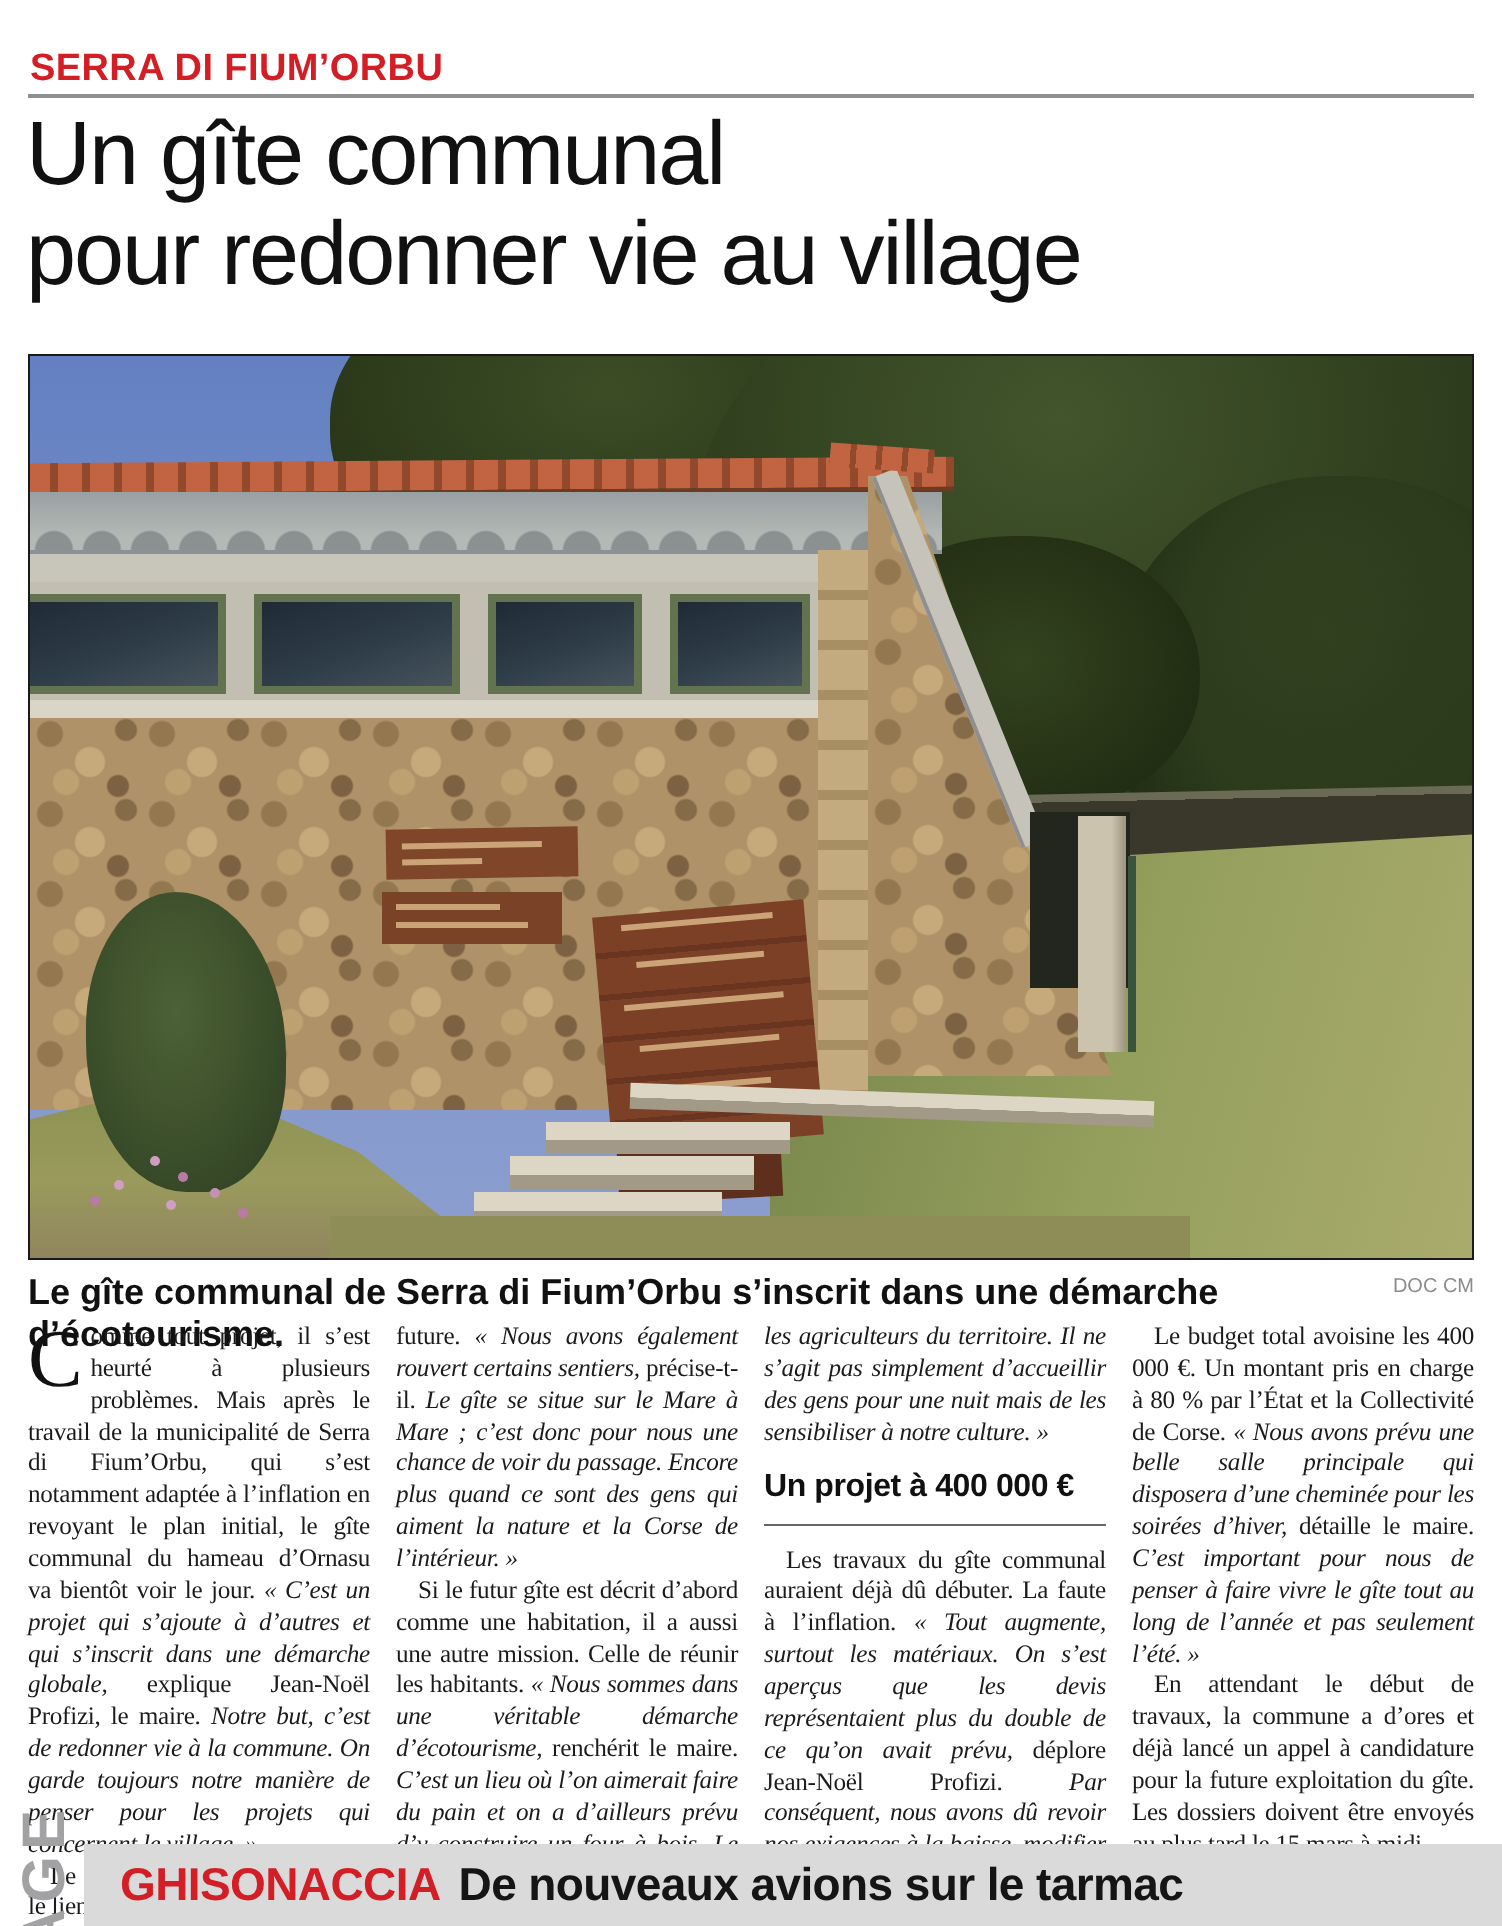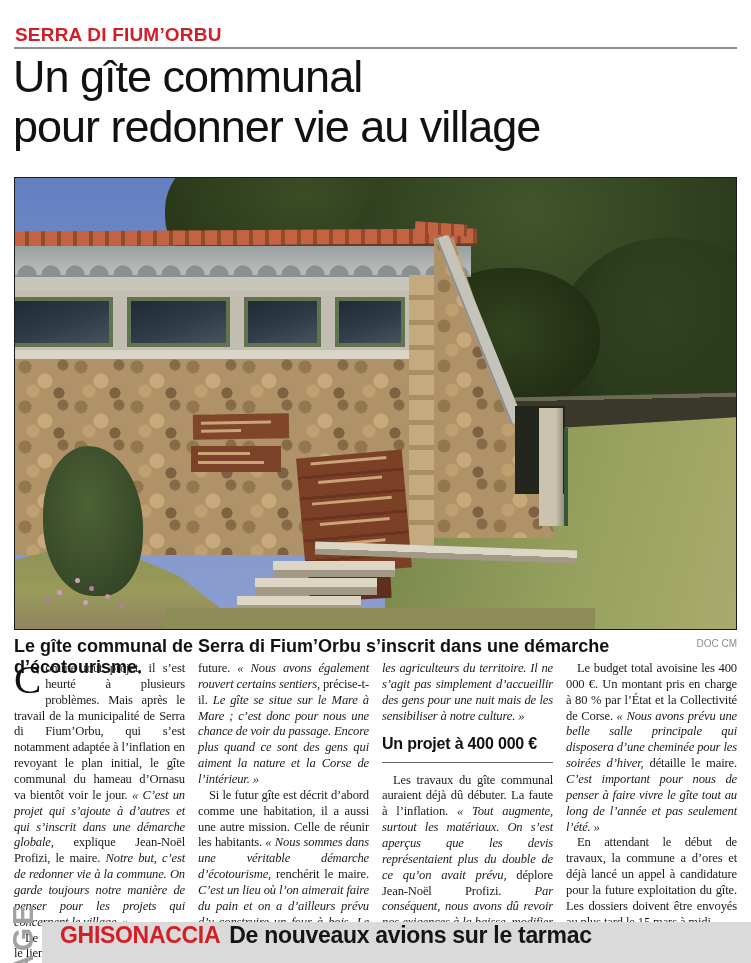--- a/index.html
+++ b/index.html
@@ -50,21 +50,21 @@
   .dropcap{float:left;font-size:41px;line-height:.82;padding:2px 4px 0 0;
            font-family:"Liberation Serif",serif;color:#111;}
   .subhead{font-family:"Liberation Sans",sans-serif;font-size:16px;font-weight:bold;
            letter-spacing:-.2px;color:#111;margin:10px 0 10px 0 !important;
            padding-bottom:7px;border-bottom:1px solid #666;text-align:left;}
   .byline{font-family:"Liberation Sans",sans-serif;font-size:12.5px;font-weight:bold;
           text-align:right;margin-top:1px !important;}
 
   
   .footer-banner{position:absolute;left:42px;top:922px;width:709px;height:41px;
-                 background:#dadada;display:flex;padding-left:18px;
+                 background:#dadada;display:flex;align-items:center;padding-left:18px;
                  box-sizing:border-box;gap:9px;cursor:pointer;}
   .footer-section{font-size:23px;font-weight:bold;color:#d41e26;letter-spacing:-.3px;}
   .footer-title{font-size:23px;font-weight:bold;color:#151515;letter-spacing:-.3px;}
   .vlabel{position:absolute;left:6px;top:976px;transform:rotate(-90deg);
           transform-origin:0 0;font-size:30px;font-weight:bold;color:#a2a2a4;
           letter-spacing:3px;white-space:nowrap;}
 </style>
 </head>
 <body>
 

